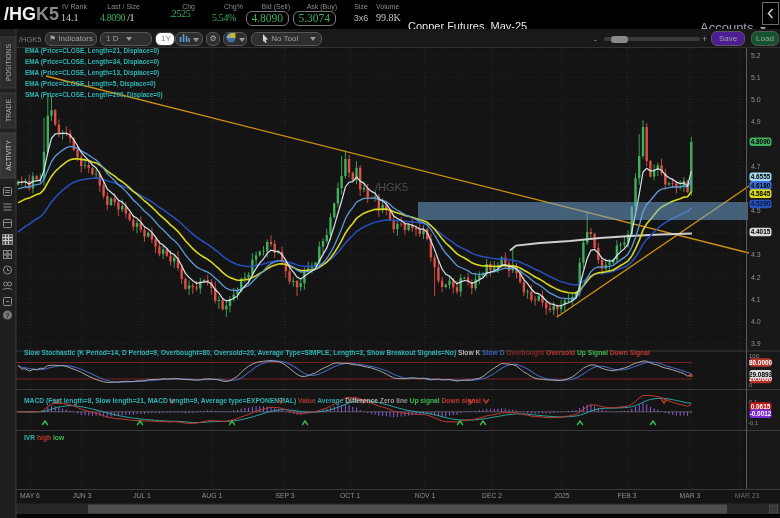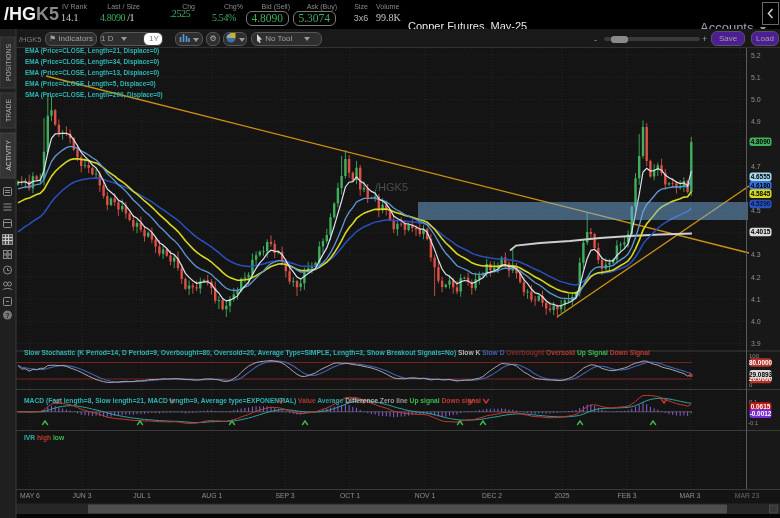--- a/index.html
+++ b/index.html
@@ -33,40 +33,40 @@
 <div class="abs val" style="left:376px;top:12px">99.8K</div>
 <div class="abs" style="left:408px;top:20px;font-size:11px;font-weight:normal;color:#e8e8e8">Copper Futures, May-25</div>
 <div class="abs" style="left:700px;top:20px;font-size:13px;color:#9aa2b5">Accounts <span class="caret"></span></div>
 <div class="abs" style="left:762px;top:2px;width:17px;height:23px;border:1px solid #6a6a6a"><svg width="15" height="21">
         <path d="M9.5 6l-4 4.5 4 4.5" stroke="#c8c8c8" stroke-width="1.6" fill="none"></path>
       </svg></div>
 
 <div class="abs" style="left:0;top:29px;width:780px;height:19px;background:#191919;border-bottom:1px solid #313131"></div>
 <div class="abs" style="left:19px;top:35px;font-size:7.5px;color:#7f7f7f">/HGK5</div>
 <div class="tbtn" style="left:45px;width:52px">⚑ Indicators</div>
-<div class="tbtn" style="left:100px;width:52px;text-align:left;">1 D<span class="caret" style="margin-left:8px"></span></div>
-<div class="tbtn" style="left:143px;width:20px;background:#ffffff;border-color:#3d3d3d;text-align:left;padding-left:5px;color:#7a7a7a">1Y<span class="caret" style="margin-left:11px"></span></div>
+<div class="tbtn" style="left:100px;width:52px;text-align:left;padding-left:5px">1 D<span class="caret" style="margin-left:8px"></span></div>
+<div class="tbtn" style="left:155px;width:20px;background:#ffffff;border-color:#3d3d3d;text-align:left;padding-left:5px;color:#7a7a7a">1Y<span class="caret" style="margin-left:11px"></span></div>
 <div class="tbtn" style="left:175px;width:28px"><svg width="11" height="10" style="vertical-align:-1px">
         <path d="M1.5 9V4M4.5 9V1M7.5 9V3M10 9V5" stroke="#5b9bd5" stroke-width="1.6" fill="none"></path>
       </svg><span class="caret"></span></div>
 <div class="tbtn" style="left:206px;width:14px;color:#b0b0b0">⚙</div>
 <div class="tbtn" style="left:223px;width:24px"><svg width="10" height="10" style="vertical-align:-1px">
         <circle cx="5" cy="5" r="4.5" fill="#3f6fa8"></circle>
         <path d="M5 .5A4.5 4.5 0 0 0 .5 5h4.5z" fill="#8aa8c8"></path>
         <rect x="4.5" y="0" width="5" height="5" fill="#c8b820"></rect>
       </svg><span class="caret"></span></div>
-<div class="tbtn" style="left:251px;width:71px;text-align:left;padding-left:4px"><svg width="7" height="9" style="vertical-align:-2px">
+<div class="tbtn" style="left:251px;width:71px;text-align:left;padding-left:10px"><svg width="7" height="9" style="vertical-align:-2px">
         <path d="M1 0l5 5.5-2.6.2 1.4 2.6-1.6.7-1.3-2.6L1 8z" fill="#d8d8d8"></path>
       </svg> No Tool<span class="caret" style="margin-left:12px"></span></div>
 <div class="abs" style="left:594px;top:35px;color:#9a9a9a;font-size:9px">-</div>
 <div class="abs" style="left:604px;top:37px;width:96px;height:4px;background:#3a3a3a;border-radius:2px"></div>
 <div class="abs" style="left:611px;top:35.5px;width:17px;height:7px;background:#8a8a8a;border-radius:3px"></div>
 <div class="abs" style="left:702px;top:34px;color:#9a9a9a;font-size:9px">+</div>
 <div class="tbtn" style="left:711px;top:31px;width:34px;height:15px;line-height:14px;background:#4c1d95">Save</div>
-<div class="tbtn" style="left:751px;top:31px;width:28px;height:15px;line-height:14px;background:#4c1d95">Load</div>
+<div class="tbtn" style="left:751px;top:31px;width:28px;height:15px;line-height:14px;background:#14532d">Load</div>
 <svg width="780" height="470" viewBox="0 48 780 470" style="position:absolute;left:0;top:48px">
 <rect x="0" y="48" width="780" height="470" fill="#141414"></rect>
 <rect x="747" y="48" width="33" height="441" fill="#181818"></rect>
 <path d="M30 48V489M82 48V489M142 48V489M212 48V489M285 48V489M350 48V489M425 48V489M492 48V489M562 48V489M627 48V489M690 48V489M740 48V489" stroke="#272727" stroke-width="1" stroke-dasharray="1,2"></path>
 <path d="M16 343.6H746M16 321.4H746M16 299.2H746M16 277.0H746M16 254.8H746M16 232.6H746M16 210.4H746M16 188.2H746M16 166.0H746M16 143.8H746M16 121.6H746M16 99.4H746M16 77.2H746M16 55.0H746" stroke="#232323" stroke-width="1" stroke-dasharray="1,2"></path>
 <text x="375" y="191" font-family="Liberation Sans" font-size="11" fill="#4c4c4c">/HGK5</text>
 <path d="M46 76L749 253" stroke="#cf9212" stroke-width="1.3" fill="none"></path>
 <path d="M557 317L749 186" stroke="#cf9212" stroke-width="1.3" fill="none"></path>
 <path d="M18.0 180.2V185.8M25.4 178.5V188.2M32.9 172.3V193.4M40.3 173.6V183.5M44.0 118.0V185.3M47.8 93.0V154.4M51.5 96.0V120.9M62.6 130.2V139.7M85.0 158.4V168.5M96.1 168.5V178.1M111.0 197.2V206.2M122.2 199.4V212.0M137.0 220.4V233.3M148.2 231.4V237.8M163.1 245.7V259.0M174.2 255.1V268.1M189.1 280.4V295.0M200.3 277.7V293.8M204.0 278.7V282.9M218.9 296.2V309.0M226.3 300.6V317.0M230.0 296.3V312.3M233.8 287.9V301.5M237.5 287.3V299.6M241.2 277.5V292.5M244.9 272.4V282.7M248.6 272.1V284.1M252.4 253.3V277.3M256.1 251.4V265.0M259.8 250.4V256.6M263.5 246.0V255.6M267.2 239.3V257.7M278.4 250.5V254.2M293.3 277.2V286.8M300.7 278.1V291.1M304.4 267.6V289.8M308.2 261.8V272.8M311.9 262.4V273.5M315.6 261.5V267.6M319.3 241.4V266.7M323.0 238.3V253.1M326.8 228.6V243.5M330.5 213.4V240.3M334.2 202.2V218.6M337.9 182.7V207.4M341.6 156.0V194.4M345.4 150.0V178.5M356.5 161.0V184.1M364.0 181.4V192.1M375.1 191.3V201.7M382.6 198.2V213.2M397.4 221.2V235.8M408.6 223.2V231.4M423.5 225.1V239.2M445.8 283.5V288.3M449.5 275.3V288.7M460.7 274.1V296.7M464.4 276.5V279.3M475.6 272.7V290.8M479.3 271.5V284.4M483.0 272.1V276.7M486.7 258.9V277.3M494.2 261.3V272.7M497.9 262.5V273.0M501.6 256.2V267.7M512.8 248.0V273.2M527.6 289.0V298.8M538.8 294.6V301.9M553.7 301.9V315.1M561.1 299.9V313.1M564.8 298.0V311.6M568.6 293.9V303.2M572.3 293.0V305.6M576.0 291.2V298.2M579.7 257.5V296.4M583.4 239.8V269.2M587.2 213.0V245.0M605.8 258.3V271.1M609.5 258.9V270.0M613.2 258.1V264.1M616.9 240.2V263.3M620.6 241.9V251.9M624.4 235.9V247.1M628.1 230.3V247.6M631.8 205.5V235.5M635.5 173.1V210.7M639.2 134.0V184.8M643.0 120.4V158.6M654.1 164.3V180.4M657.8 162.6V176.0M669.0 181.9V185.9M680.2 180.2V189.7M683.9 177.2V191.9M691.3 136.8V195.9" stroke="#3fae5d" stroke-width="0.9" fill="none"></path>
 <path d="M21.7 176.3V185.6M29.2 174.6V190.8M36.6 174.9V180.9M55.2 109.0V126.0M58.9 119.5V137.1M66.4 126.3V136.0M70.1 129.5V143.4M73.8 136.9V151.1M77.5 144.6V161.2M81.2 154.7V172.4M88.7 161.0V173.2M92.4 166.7V175.5M99.8 171.1V191.9M103.6 178.9V198.6M107.3 192.1V210.1M114.7 193.3V206.1M118.4 199.6V215.9M125.9 202.0V218.6M129.6 212.1V221.4M133.3 214.9V230.7M140.8 216.5V232.4M144.5 225.9V241.7M151.9 227.5V243.3M155.6 236.8V253.1M159.4 240.1V256.4M166.8 248.3V256.9M170.5 250.4V265.5M178.0 251.2V270.8M181.7 264.3V284.1M185.4 277.6V290.0M192.8 283.0V293.7M196.6 280.7V291.2M207.7 274.8V285.6M211.4 279.1V294.5M215.2 281.5V303.4M222.6 298.8V310.6M271.0 235.4V246.6M274.7 240.1V258.1M282.1 246.6V265.4M285.8 258.9V277.7M289.6 264.7V284.2M297.0 279.8V296.0M349.1 155.0V178.0M352.8 171.5V181.5M360.2 165.1V196.0M367.7 184.0V203.0M371.4 196.5V199.1M378.8 193.9V217.1M386.3 200.8V215.4M390.0 208.9V221.3M393.7 214.8V233.2M401.2 217.3V226.7M404.9 220.2V235.3M412.3 219.3V231.9M416.0 225.4V236.0M419.8 223.0V236.6M427.2 227.7V240.3M430.9 233.8V261.6M434.6 255.1V296.0M438.4 260.7V283.3M442.1 276.8V292.2M453.2 277.9V293.7M457.0 280.7V294.1M468.1 272.6V285.9M471.8 279.4V294.7M490.4 261.5V276.6M505.3 252.3V267.4M509.0 260.9V277.1M516.5 263.0V278.5M520.2 272.0V283.5M523.9 277.0V296.2M531.4 285.1V302.4M535.1 295.9V305.8M542.5 290.7V306.6M546.2 300.1V314.9M550.0 301.9V312.5M557.4 304.5V318.0M590.9 228.0V239.3M594.6 232.8V249.3M598.3 242.8V263.9M602.0 257.4V275.0M646.7 123.0V166.2M650.4 159.7V177.8M661.6 158.7V175.6M665.3 169.1V189.8M672.7 178.0V187.4M676.4 180.9V193.6M687.6 179.8V193.3" stroke="#dc5046" stroke-width="0.9" fill="none"></path>

